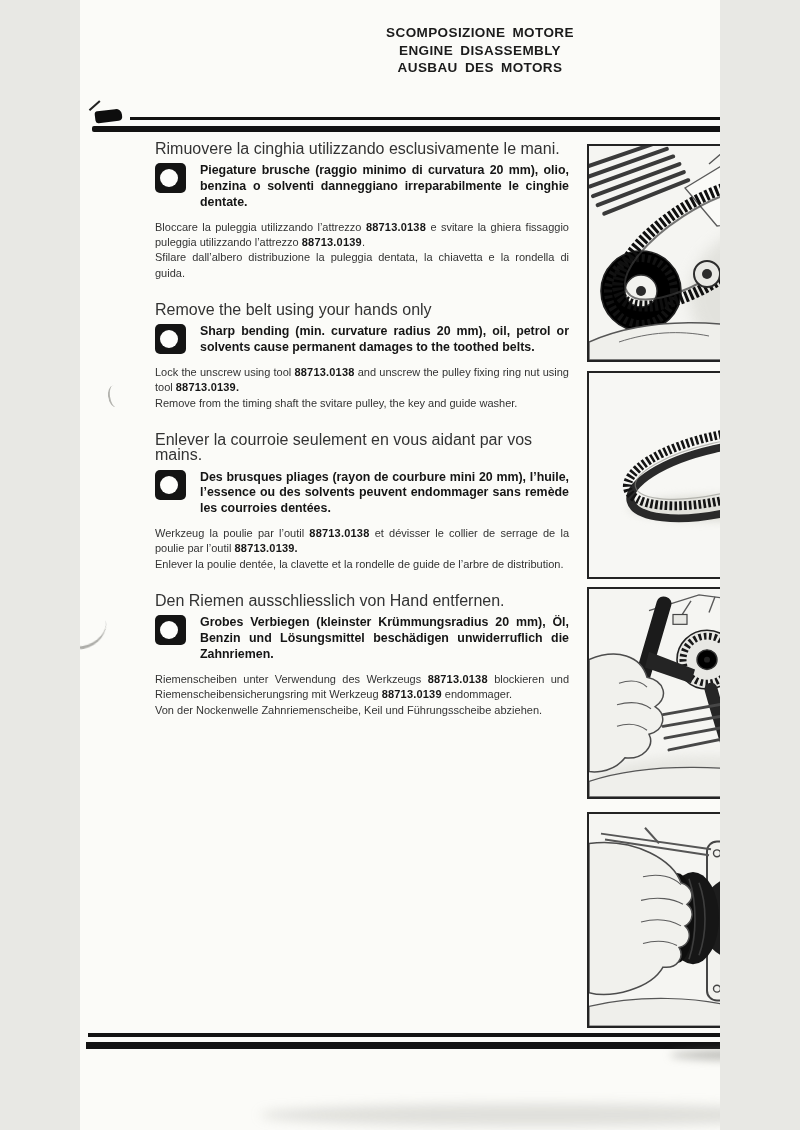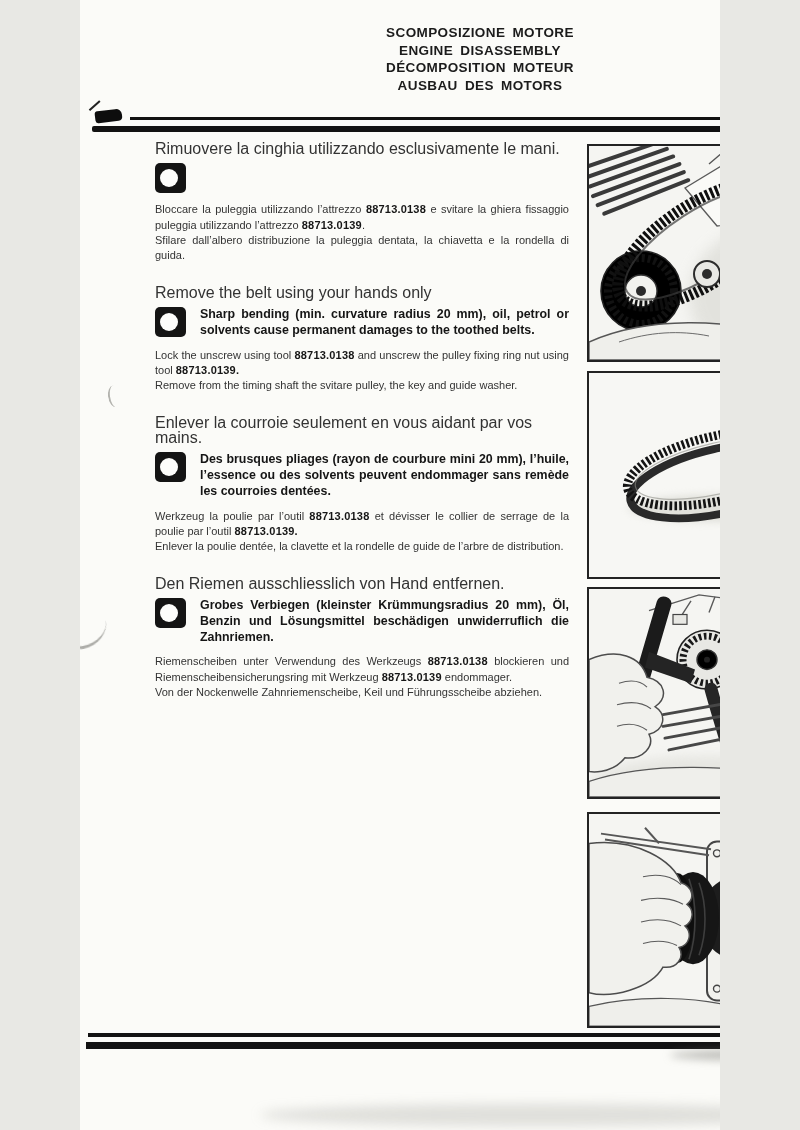--- a/index.html
+++ b/index.html
@@ -97,21 +97,20 @@
   }
 </style>
 </head>
 <body>
 
 <div class="page">
 
   <header class="header">
     <div>SCOMPOSIZIONE MOTORE</div>
     <div>ENGINE DISASSEMBLY</div>
-    <div>DÉCOMPOSITION MOTEUR</div>
     <div>AUSBAU DES MOTORS</div>
   </header>
 
   <div class="moto-speckle"></div>
   <div class="moto">
     <svg viewBox="0 0 82 60">
       <circle cx="17" cy="43" r="12" fill="#f6f6f3" stroke="#1f1f1f" stroke-width="2.6"></circle>
       <circle cx="64" cy="41" r="12" fill="#f6f6f3" stroke="#1f1f1f" stroke-width="2.6"></circle>
       <polygon points="22,30 32,17 56,14 66,24 60,30 26,34" fill="#f9f9f6" stroke="#1f1f1f" stroke-width="2"></polygon>
       <rect x="28" y="33" width="22" height="11" fill="#1b1b1b" rx="2"></rect>
@@ -130,20 +129,21 @@
   <div class="artifact-paren"></div>
   <div class="artifact-swoosh"></div>
   <div class="scan-strip"></div>
 
   <main class="text-col">
 
     <section class="lang-block">
       <p class="intro">Rimuovere la cinghia utilizzando esclusivamente le mani.</p>
       <div class="warning">
         <span class="warn-icon"></span>
+        <p class="warn-text">Piegature brusche (raggio minimo di curvatura 20 mm), olio, benzina o solventi danneggiano irreparabilmente le cinghie dentate.</p>
       </div>
       <p class="bodyp"><span>Bloccare la puleggia utilizzando l’attrezzo </span><span class="b">88713.0138</span><span> e svitare la ghiera fissaggio puleggia utilizzando l’attrezzo </span><span class="b">88713.0139</span><span>.</span></p>
       <p class="bodyp"><span>Sfilare dall’albero distribuzione la puleggia dentata, la chiavetta e la rondella di guida.</span></p>
     </section>
 
     <section class="lang-block">
       <p class="intro">Remove the belt using your hands only</p>
       <div class="warning">
         <span class="warn-icon"></span>
         <p class="warn-text">Sharp bending (min. curvature radius 20 mm), oil, petrol or solvents cause permanent damages to the toothed belts.</p>

